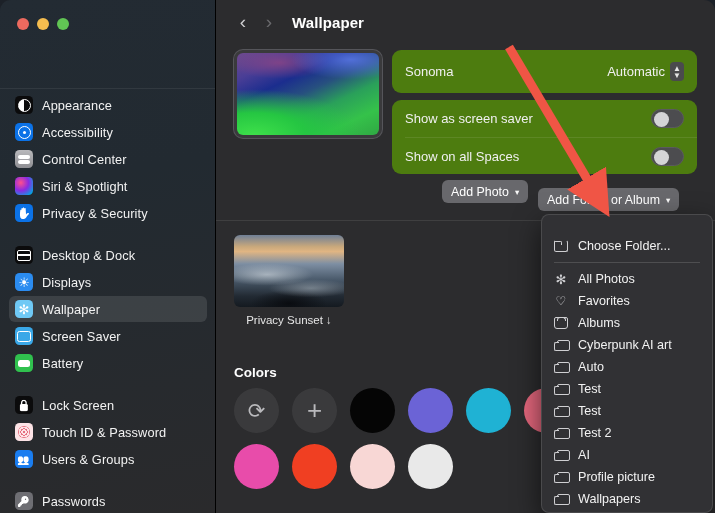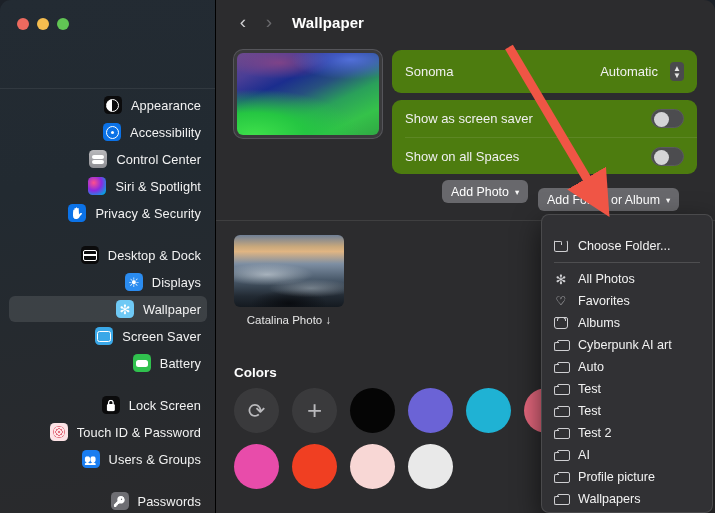--- a/index.html
+++ b/index.html
@@ -37,21 +37,21 @@
     color:#d6d6d6; font-family:inherit; font-size:12.5px;
   }
   #search-input::placeholder { color:#8a9099; }
   .sidebar-divider { position:absolute; left:0; top:88px; width:216px; height:1px; background:rgba(255,255,255,0.07); }
 
   #nav { position:absolute; left:0; top:91px; width:216px; }
   .gap { height:14px; }
   .nav-item {
     display:flex; align-items:center; gap:9px;
     height:26px; margin:1px 9px; padding:0 6px;
-    border-radius:6px; cursor:default;justify-content:flex-end;
+    border-radius:6px; cursor:default;
   }
   .nav-item.selected { background:rgba(255,255,255,0.11); }
   .nav-label { font-size:12.8px; color:#f2f2f2; white-space:nowrap; letter-spacing:0.1px; }
   .nav-icon {
     width:18px; height:18px; min-width:18px; border-radius:4.5px;
     display:flex; align-items:center; justify-content:center;
     font-size:11px; color:#fff; overflow:hidden; position:relative;
   }
   .ic-appearance { background:#0b0b0c; }
   .ic-appearance::before { content:""; width:11px; height:11px; border-radius:50%;
@@ -120,21 +120,21 @@
   }
 
   .card { position:absolute; background:#4d7c0f; border-radius:9px; }
   #card-sonoma { left:176px; top:50px; width:305px; height:43px; }
   #card-toggles { left:176px; top:100px; width:305px; height:74px; }
   .row { display:flex; align-items:center; height:37px; padding:0 13px; }
   .row-label { font-size:13px; color:#f0f0f0; flex:1; }
   .row-sep { height:1px; background:rgba(255,255,255,0.09); margin-left:13px; }
   #card-sonoma .row { height:43px; }
   #card-toggles .row { height:37px; }
-  .row-value { font-size:13px; color:#f0f0f0; display:flex; align-items:center; gap:12px; }
+  .row-value { font-size:13px; color:#f0f0f0; display:flex; align-items:center; gap:5px; }
   .stepper {
     display:flex; flex-direction:column; align-items:center; justify-content:center;
     width:14px; height:19px; border-radius:4px; background:#4a4a4d; font-size:8px;
     line-height:7px; color:#e6e6e6;
   }
   .toggle {
     width:33px; height:19px; border-radius:10px; background:#4c4c4f;
     position:relative; border:0.5px solid #5a5a5d;
   }
   .toggle::after {
@@ -346,21 +346,21 @@
     <div class="pill-btn" id="btn-add-folder">
       <span>Add Folder or Album</span>
       <span class="caret">▾</span>
     </div>
 
     <div id="content-divider"></div>
 
     <div id="thumb-item">
       <div id="thumb-img"></div>
       <div id="thumb-label">
-        <span>Catalina Photo</span>
+        <span>Privacy Sunset</span>
         <span>↓</span>
       </div>
     </div>
 
     <div id="colors-title">Colors</div>
     <div id="color-grid">
         <div class="swatch ctl refresh">⟳</div>
         <div class="swatch ctl plus">+</div>
         <div class="swatch" style="background: rgb(5, 5, 5);"></div>
         <div class="swatch" style="background: rgb(107, 99, 214);"></div>

